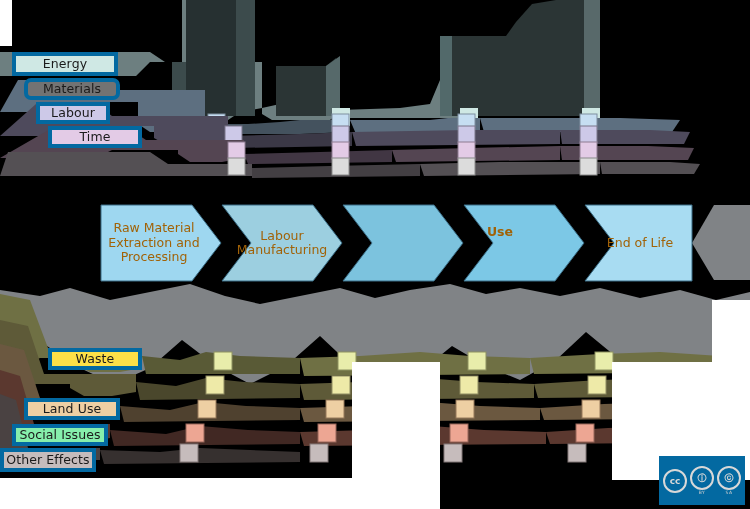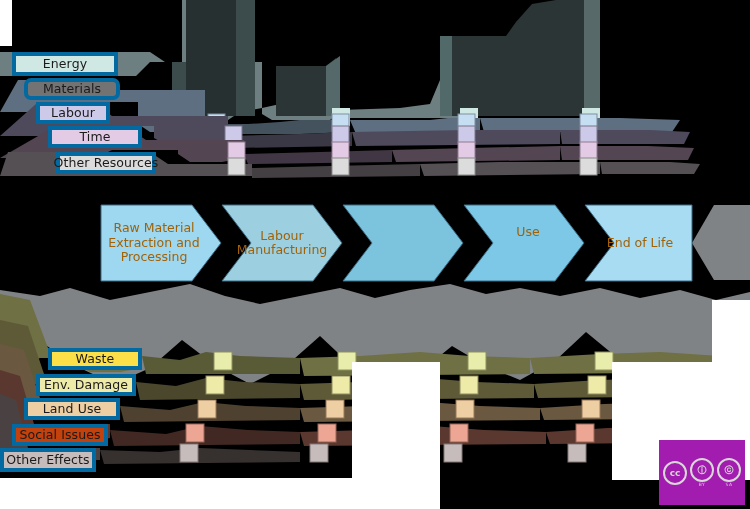--- a/index.html
+++ b/index.html
@@ -49,22 +49,22 @@
     pointer-events:none;
   }
 
   
   #cc-badge{
     position:absolute;
     right:5px;bottom:4px;
     display:flex;
     align-items:center;
     gap:3px;
-    padding:18px 4px;
-    background:#a21caf;
+    padding:10px 4px;
+    background:#0369a1;
   }
   .cc-ring{
     width:20px;height:20px;border-radius:50%;
     border:2px solid #d8d8d8;
     color:#d8d8d8;
     font-size:9px;font-weight:bold;
     display:flex;align-items:center;justify-content:center;
     font-family:"DejaVu Sans",sans-serif;
   }
   .cc-item{display:flex;flex-direction:column;align-items:center;}
@@ -240,33 +240,31 @@
         <path d="M585,205 L692,205 L692,281 L585,281 L614,243 Z" fill="#a8dcf2"></path>
       </g>
     </svg>
   </div>
 
   <div class="arrow-label" style="left:104px;top:205px;width:100px;height:76px;">Raw Material
 Extraction and
 Processing</div>
   <div class="arrow-label" style="left:234px;top:205px;width:96px;height:76px;">Labour
 Manufacturing</div>
-  <div class="arrow-label" style="left:480px;top:205px;width:96px;height:55px;">Use</div>
+  <div class="arrow-label" style="left:452px;top:205px;width:96px;height:55px;font-weight:bold;">Use</div>
   <div class="arrow-label" style="left:592px;top:205px;width:96px;height:76px;text-align:right;">End of Life</div>
 
   <div class="chip" style="left:12px;top:52px;width:106px;height:24px;background:#cfe8e4;">Energy</div>
   <div class="chip" style="left:24px;top:78px;width:96px;height:22px;background:#737373;border-radius:7px;">Materials</div>
   <div class="chip" style="left:36px;top:102px;width:74px;height:22px;background:#cdc9e8;">Labour</div>
   <div class="chip" style="left:48px;top:126px;width:94px;height:22px;background:#e3cbe6;">Time</div>
-  <div class="chip" style="left:56px;top:152px;width:100px;height:22px;background:#dcdcdc;">Other Resources</div>
 
   <div class="chip" style="left:48px;top:348px;width:94px;height:22px;background:#fde047;">Waste</div>
-  <div class="chip" style="left:36px;top:374px;width:100px;height:22px;background:#eeeaa8;">Env. Damage</div>
   <div class="chip" style="left:24px;top:398px;width:96px;height:22px;background:#eecfa3;">Land Use</div>
-  <div class="chip" style="left:12px;top:424px;width:96px;height:22px;background:#c2410c;">Social Issues</div>
+  <div class="chip" style="left:12px;top:424px;width:96px;height:22px;background:#86efac;">Social Issues</div>
   <div class="chip" style="left:0px;top:448px;width:96px;height:24px;background:#c6bcbc;">Other Effects</div>
 
   <div id="cc-badge">
     <div class="cc-ring">cc</div>
     <div class="cc-item">
       <div class="cc-ring">ⓘ</div>
       <div class="cc-cap">BY</div>
     </div>
     <div class="cc-item">
       <div class="cc-ring">ⓒ</div>

